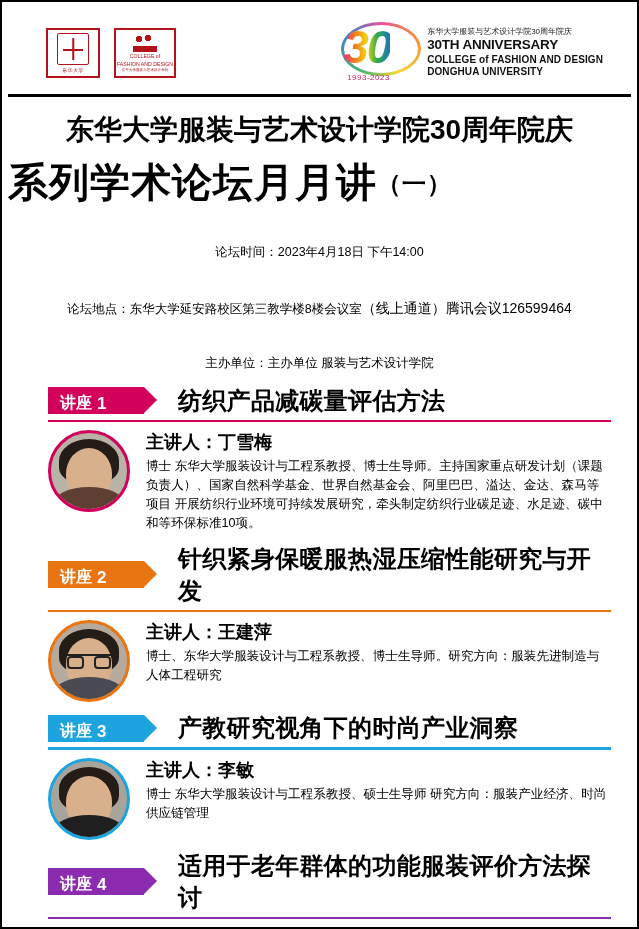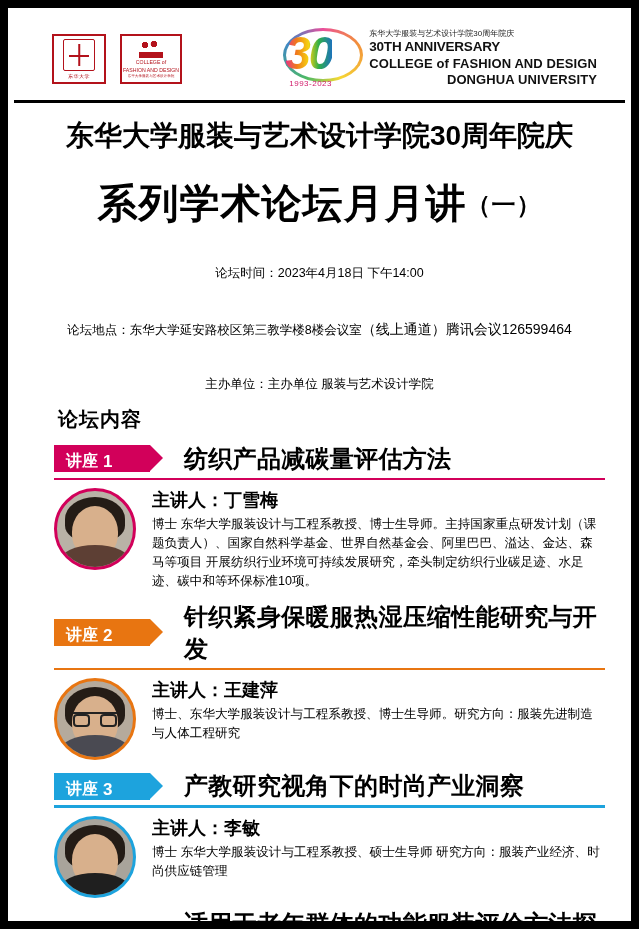--- a/index.html
+++ b/index.html
@@ -10,21 +10,21 @@
   body {
     font-family: "Liberation Sans", sans-serif;
   }
   #poster {
     position: relative;
     width: 639px;
     height: 929px;
     background: #ffffff;
     overflow: hidden;
     box-sizing: border-box;
-    border: 8px solid #000000;
+    border: 2px solid #000000;
   }
   .inner {
     position: absolute;
     left: 6px; top: 6px; right: 6px; bottom: 6px;
     background: #ffffff;
   }
 
   
   .header {
     position: relative;
@@ -173,47 +173,46 @@
     font-size: 8px;
     color: #1b1b1b;
   }
   .anniv-text .t1 {
     font-size: 13.5px;
     font-weight: bold;
     color: #111;
     letter-spacing: -.2px;
   }
   .anniv-text .t2, .anniv-text .t3 {
-    font-size: 13px;
+    font-size: 10px;
     font-weight: bold;
     color: #111;
     letter-spacing: .1px;
-    text-align: right;
   }
   .rule {
     height: 3px;
     background: #000;
     margin: 0 0 0 0;
   }
 
   
   .title-1 {
     text-align: center;
     font-size: 28px;
     font-weight: bold;
     color: #000;
     margin-top: 14px;
     letter-spacing: 0px;
   }
   .title-2 {
-    text-align: center;
+    text-align: left;
     font-size: 40px;
     font-weight: bold;
     color: #000;
-    margin-top: 21px;
+    margin-top: 6px;
     letter-spacing: 1px;
     font-family: Liberation Mono, monospace;
   }
   .title-2 .sub {
     font-size: 24px;
     vertical-align: 4px;
   }
 
   .team-row {
     display: flex;
@@ -447,21 +446,20 @@
       <span>系列学术论坛月月讲</span><span class="sub">（一）</span>
     </div>
 
 
     <div class="meta">
       <div>论坛时间：2023年4月18日 下午14:00</div>
       <div><span>论坛地点：东华大学延安路校区第三教学楼8楼会议室</span><span class="small">（线上通道）腾讯会议126599464</span></div>
       <div>主办单位：主办单位 服装与艺术设计学院</div>
     </div>
 
-    <div class="section-title">论坛内容</div>
 
     <div class="lecture">
       <div class="ribbon-row">
         <div class="ribbon c-crimson">
           <span>讲座</span>
           <span class="num">1</span>
         </div>
         <div class="lec-title">纺织产品减碳量评估方法</div>
       </div>
       <div class="divider d-crimson"></div>

